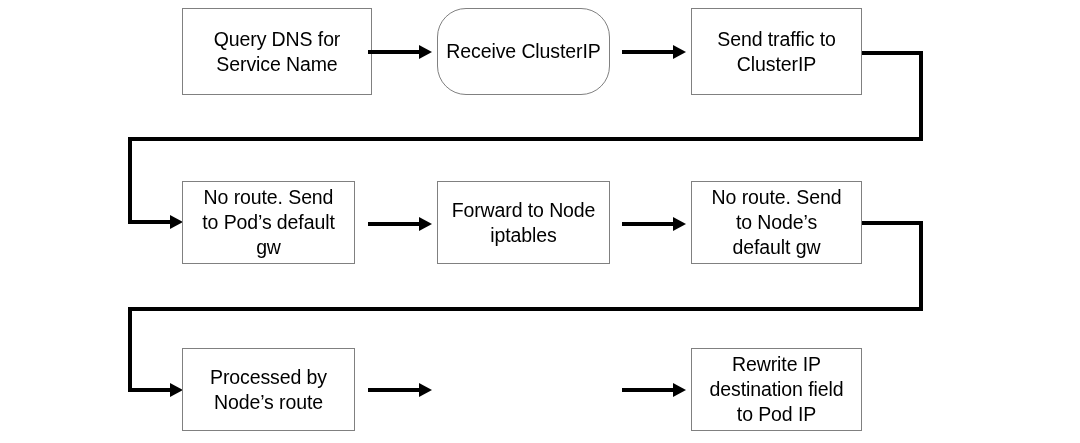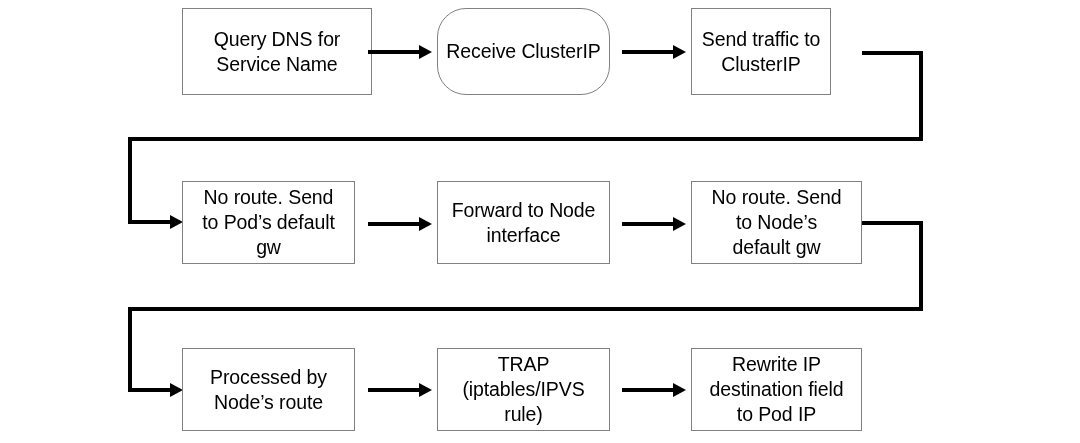--- a/index.html
+++ b/index.html
@@ -83,21 +83,21 @@
     <div class="head" style="left:51px;"></div>
   </div>
 
   <div class="node" style="left:437px; top:8px; width:173px; height:87px;border-radius:29px;">Receive ClusterIP</div>
 
   <div class="arrow-h" style="left:622px; top:52px; width:64px;">
     <div class="shaft" style="width:52px;"></div>
     <div class="head" style="left:51px;"></div>
   </div>
 
-  <div class="node" style="left:691px; top:8px; width:140px; height:87px;">Send traffic to
+  <div class="node" style="left:691px; top:8px; width:171px; height:87px;">Send traffic to
 ClusterIP</div>
 
   <div>
     <div class="seg-h" style="left:862px; top:51px; width:61px;"></div>
     <div class="seg-v" style="left:919px; top:51px; height:90px;"></div>
     <div class="seg-h" style="left:128px; top:137px; width:795px;"></div>
     <div class="seg-v" style="left:128px; top:137px; height:87px;"></div>
     <div class="seg-h" style="left:128px; top:220px; width:46px;"></div>
     <div class="elbow-head" style="left:170px; top:215px;"></div>
   </div>
@@ -105,21 +105,21 @@
   <div class="node" style="left:182px; top:181px; width:173px; height:83px;">No route. Send
 to Pod’s default
 gw</div>
 
   <div class="arrow-h" style="left:368px; top:224px; width:64px;">
     <div class="shaft" style="width:52px;"></div>
     <div class="head" style="left:51px;"></div>
   </div>
 
   <div class="node" style="left:437px; top:181px; width:173px; height:83px;">Forward to Node
-interface</div>
+iptables</div>
 
   <div class="arrow-h" style="left:622px; top:224px; width:64px;">
     <div class="shaft" style="width:52px;"></div>
     <div class="head" style="left:51px;"></div>
   </div>
 
   <div class="node" style="left:691px; top:181px; width:171px; height:83px;">No route. Send
 to Node’s
 default gw</div>
 
@@ -133,23 +133,20 @@
   </div>
 
   <div class="node" style="left:182px; top:348px; width:173px; height:83px;">Processed by
 Node’s route</div>
 
   <div class="arrow-h" style="left:368px; top:390px; width:64px;">
     <div class="shaft" style="width:52px;"></div>
     <div class="head" style="left:51px;"></div>
   </div>
 
-  <div class="node" style="left:437px; top:348px; width:173px; height:83px;">TRAP
-(iptables/IPVS
-rule)</div>
 
   <div class="arrow-h" style="left:622px; top:390px; width:64px;">
     <div class="shaft" style="width:52px;"></div>
     <div class="head" style="left:51px;"></div>
   </div>
 
   <div class="node" style="left:691px; top:348px; width:171px; height:83px;">Rewrite IP
 destination field
 to Pod IP</div>
 

